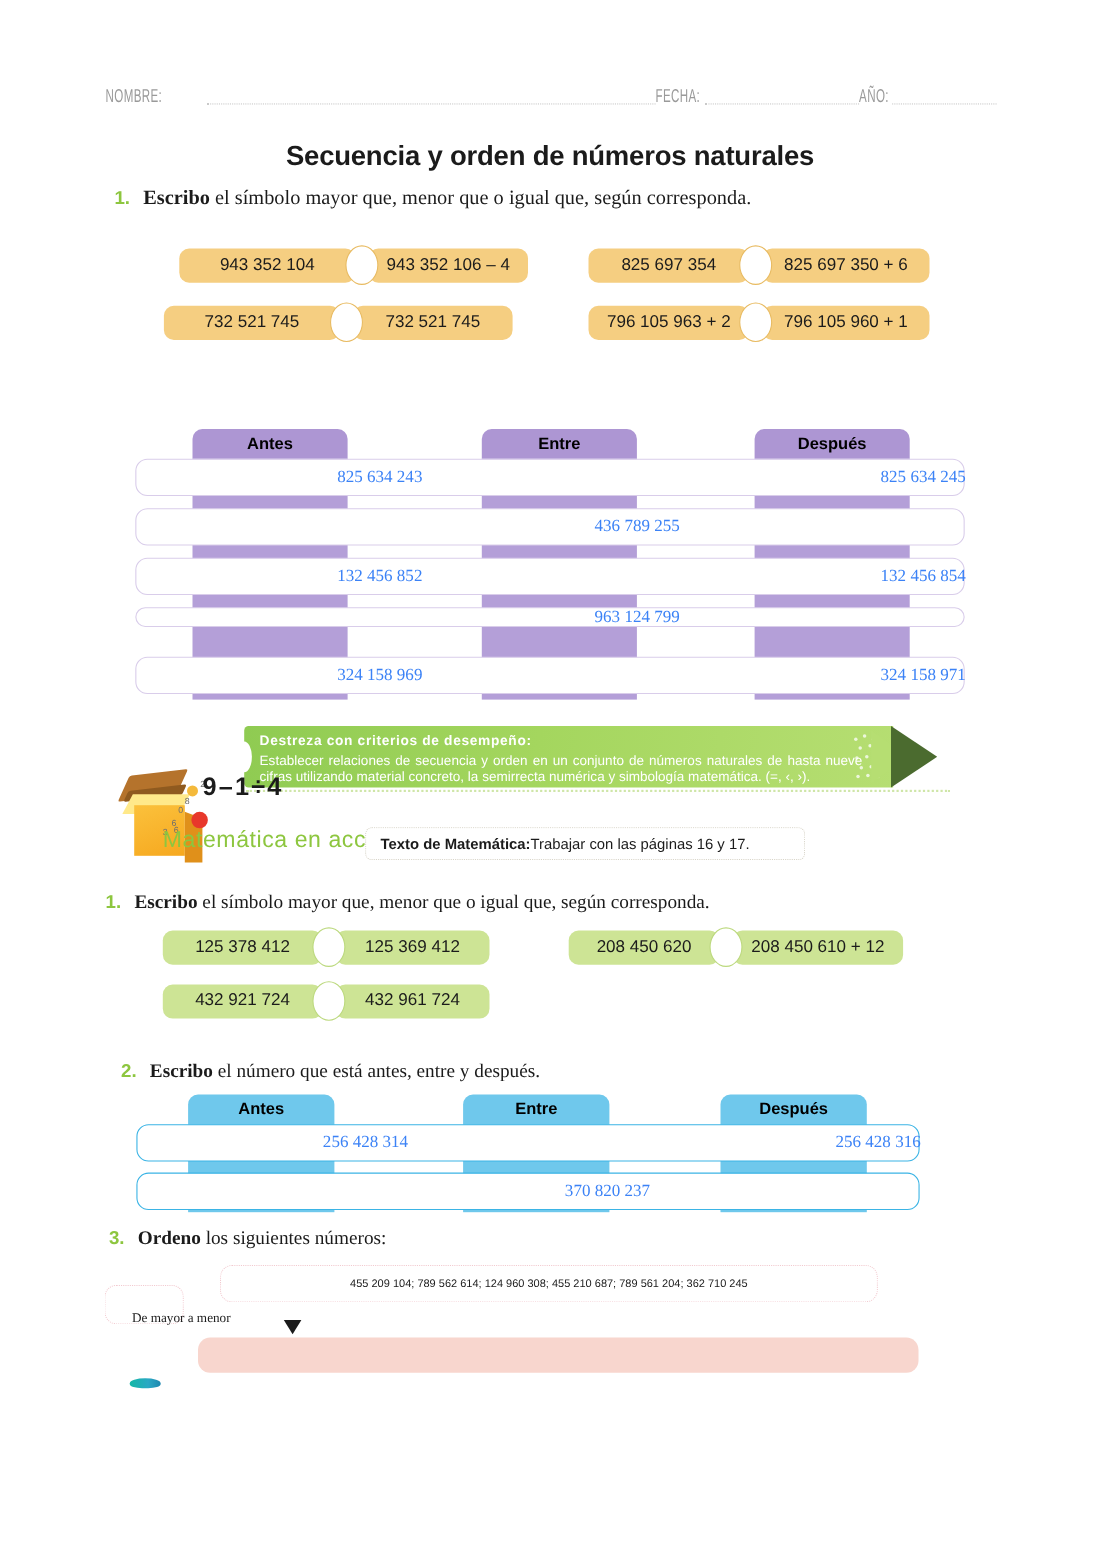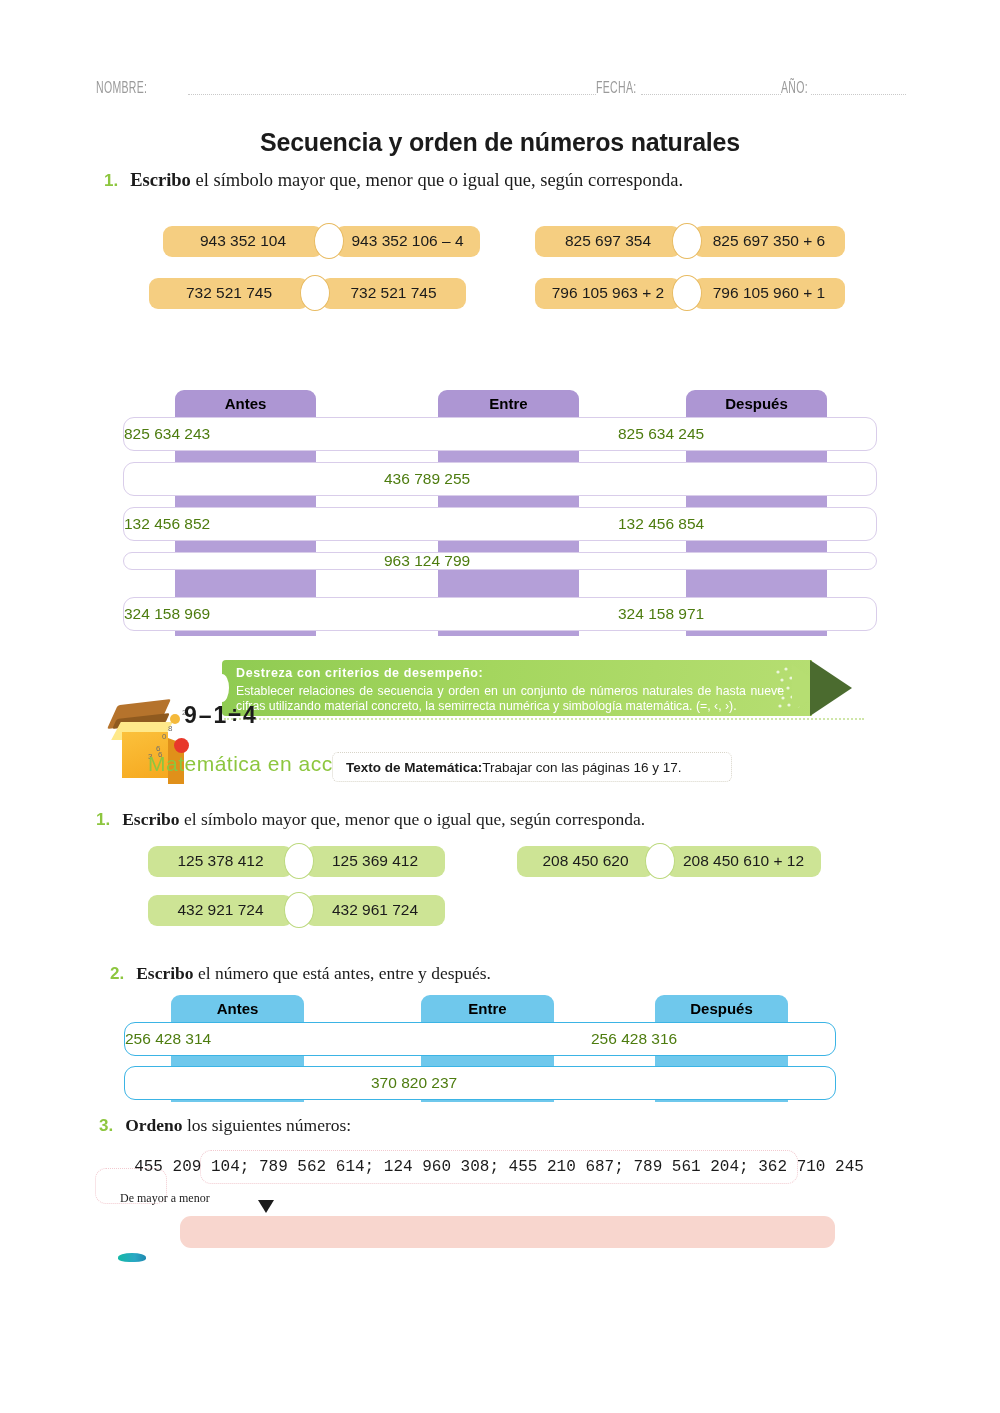--- a/index.html
+++ b/index.html
@@ -62,22 +62,22 @@
     display:flex;align-items:center;justify-content:center;
     font-family:"Liberation Sans", sans-serif;font-weight:bold;font-size:15px;color:#000000;
   }
   .tbody{position:relative;}
   .band{position:absolute;top:0;bottom:0;}
   .trow{
     position:relative;background:#ffffff;border-radius:11px;
     display:flex;align-items:center;box-sizing:border-box;z-index:2;
   }
   .tcell{
-    flex:0 0 auto;font-family:Liberation Sans, sans-serif;font-size:15.5px;
-    color:#4d7c0f;text-align:left;white-space:nowrap;
+    flex:0 0 auto;font-family:Liberation Serif, serif;font-size:15.5px;
+    color:#3b82f6;text-align:right;white-space:nowrap;
   }
   .purple-tab{background:#ad96d3;}
   .purple-band{background:#b49fd8;}
   .purple-row{border:1.3px solid #d9cdea;}
   .blue-tab{background:#6fc8ec;}
   .blue-band{background:#6fc8ec;}
   .blue-row{border:1.6px solid #3bb4e5;}
 
   
   .destreza{position:absolute;left:222px;top:660px;width:660px;height:56px;}
@@ -163,21 +163,21 @@
     display:flex;align-items:center;padding-left:13px;box-sizing:border-box;
     font-family:"Liberation Sans", sans-serif;font-size:13.5px;color:#1b1b1b;white-space:nowrap;
   }
   .texto-box b{font-weight:bold;}
 
   
   .pink-list{
     position:absolute;left:200px;top:1150px;width:598px;height:34px;
     border:1.4px dotted #f2c9cf;border-radius:11px;background:#ffffff;
     display:flex;align-items:center;justify-content:center;
-    font-family:Liberation Mono, monospace;font-size:16px;color:#1b1b1b;
+    font-family:Liberation Sans, sans-serif;font-size:10px;color:#1b1b1b;
     white-space:nowrap;box-sizing:border-box;
   }
   .pink-stub{
     position:absolute;left:95px;top:1168px;width:70px;height:34px;
     border:1.4px dotted #f2c9cf;border-radius:11px;background:#ffffff;
   }
   .mayor-label{
     position:absolute;left:120px;top:1191px;
     font-size:12px;color:#1b1b1b;white-space:nowrap;
   }

